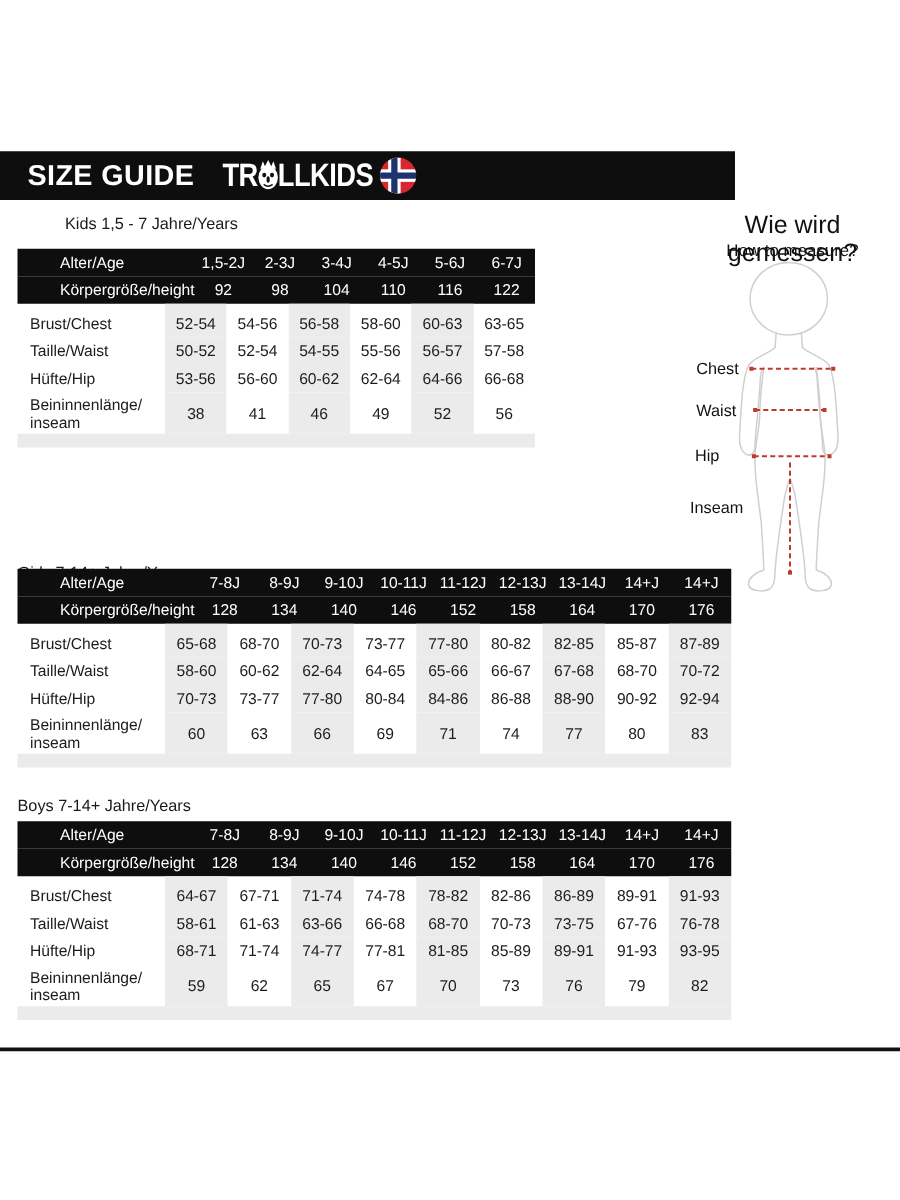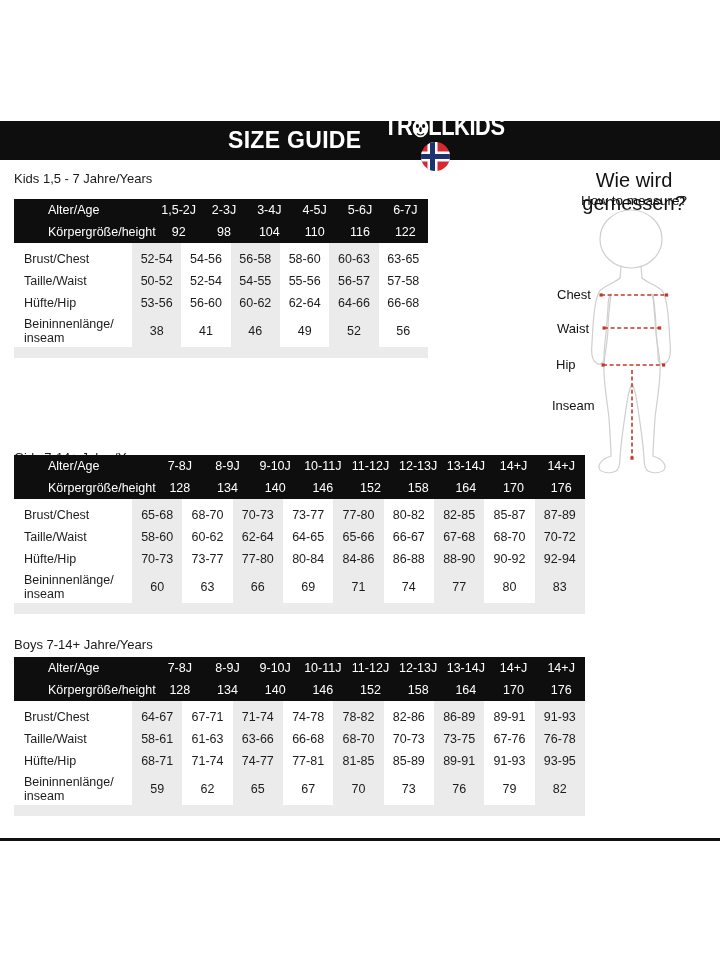--- a/index.html
+++ b/index.html
@@ -1,22 +1,22 @@
 <!DOCTYPE html>
 <html><head>
 <meta charset="utf-8">
 <style>
   html,body{margin:0;padding:0;background:#fff;}
   .page{position:relative;width:720px;height:960px;background:#fff;overflow:hidden;
         font-family:"Liberation Sans", sans-serif;color:#1c1c1c;}
   
-  .topbar{position:absolute;left:0;top:121px;width:720px;height:39px;background:#0e0e0e;
-          display:flex;align-items:center;justify-content:center;}
+  .topbar{position:absolute;left:0;top:121px;width:588px;height:39px;background:#0e0e0e;
+          display:flex;align-items:center;justify-content:flex-start;}
   .size-guide{color:#fff;font-weight:bold;font-size:23px;letter-spacing:.3px;padding-left:22px;}
-  .brand{display:flex;align-items:center;padding-right:9px;flex-direction:column;}
+  .brand{display:flex;align-items:center;padding-right:9px;}
   .brand-text{display:flex;align-items:center;color:#fff;font-weight:bold;font-size:26px;
               letter-spacing:-.5px;transform:scaleX(.84);transform-origin:right center;}
   .brand-text svg{margin:0 -1px 1px -1px;}
   .flag{margin-left:5px;display:block;}
   
   .section-title{position:absolute;left:14px;font-size:13px;color:#1a1a1a;}
   
   .size-table{position:absolute;left:14px;}
   .trow{display:grid;}
   .trow.head{background:#0e0e0e;color:#fff;height:22px;padding-left:24px;}
@@ -76,21 +76,21 @@
           <rect width="29" height="29" fill="#d7282f"></rect>
           <rect x="0" y="9.5" width="29" height="10" fill="#fff"></rect>
           <rect x="6.5" y="0" width="10" height="29" fill="#fff"></rect>
           <rect x="0" y="12" width="29" height="5" fill="#1e3270"></rect>
           <rect x="9" y="0" width="5" height="29" fill="#1e3270"></rect>
         </g>
       </svg>
     </div>
   </div>
 
-  <div class="section-title" style="top:171px;">Kids 1,5 - 7 Jahre/Years</div>
+  <div class="section-title" style="top:171px;margin-left:38px;">Kids 1,5 - 7 Jahre/Years</div>
   <div class="section-title" style="top:418px;margin-top:32px;">Girls 7-14+ Jahre/Years</div>
   <div class="section-title" style="top:637px;">Boys 7-14+ Jahre/Years</div>
 
   <div class="size-table" style="top:199px;width:414px;">
       <div class="trow head" style="grid-template-columns: 118px repeat(6, 1fr);">
         <div class="cell lbl">Alter/Age</div>
         <div class="cell">1,5-2J</div>
         <div class="cell">2-3J</div>
         <div class="cell">3-4J</div>
         <div class="cell">4-5J</div>

